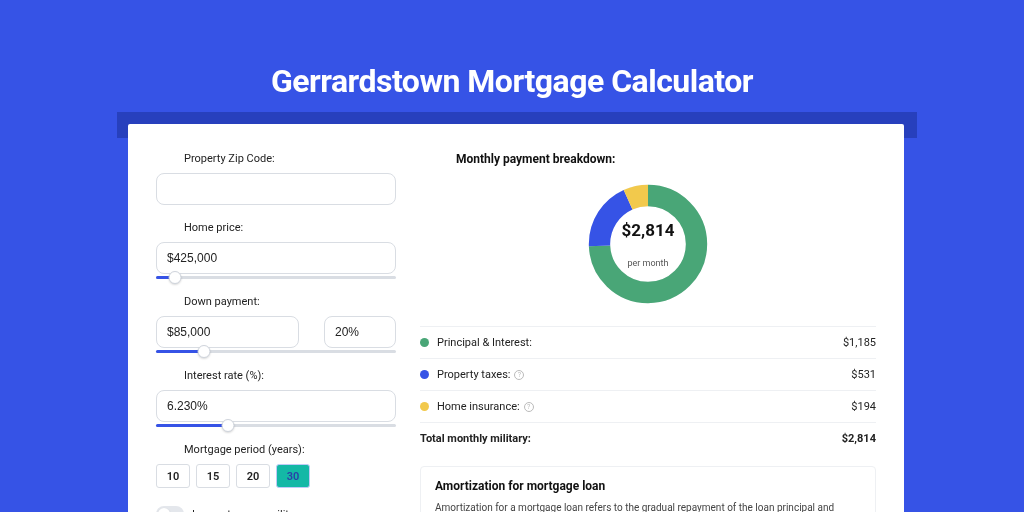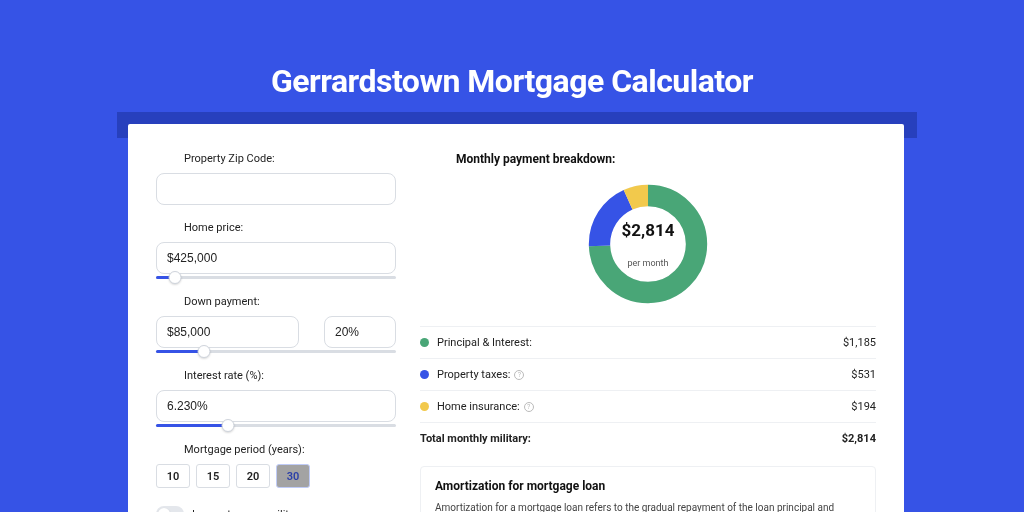--- a/index.html
+++ b/index.html
@@ -101,21 +101,21 @@
     background: #fff;
     font-size: 11px;
     font-weight: 600;
     color: #222;
     cursor: pointer;
     display: flex;
     align-items: center;
     justify-content: center;
   }
   .period-btn.active {
-    background: #a3a3a3;
+    background: #14b8a6;
     border-color: #bfcbf7;
     color: #2a3fa8;
   }
   .toggle-row {
     display: flex;
     align-items: center;
     gap: 8px;
     margin-top: 18px;
   }
   .toggle {

